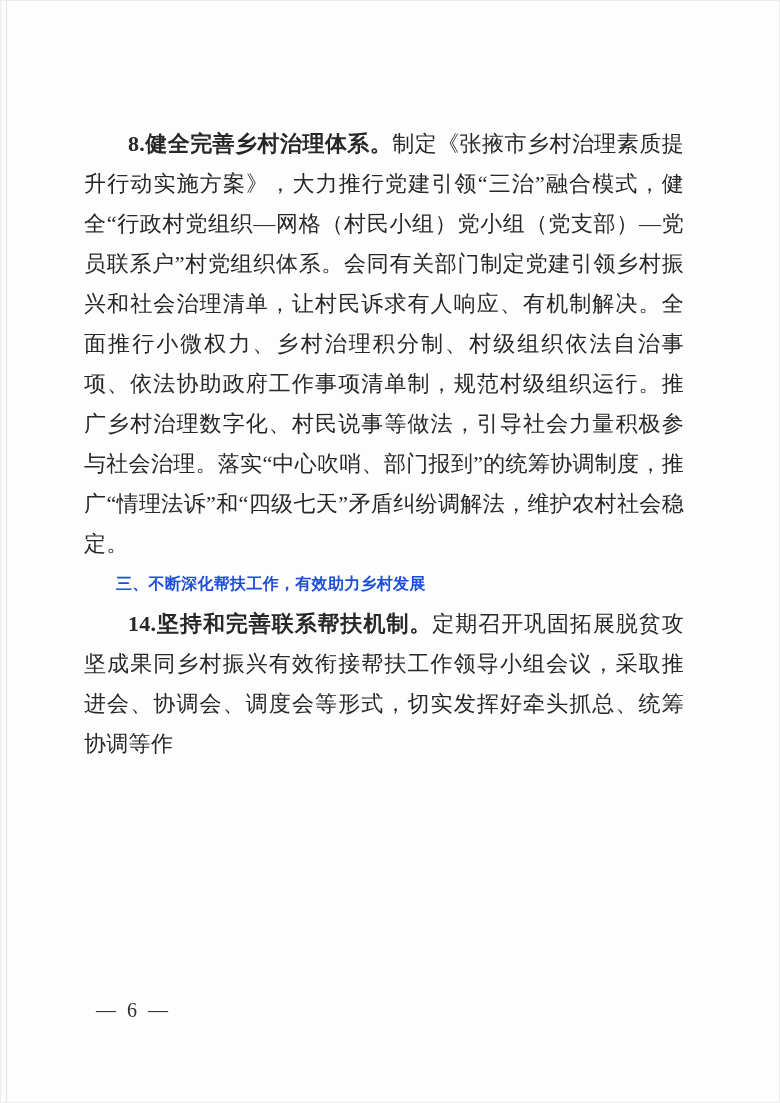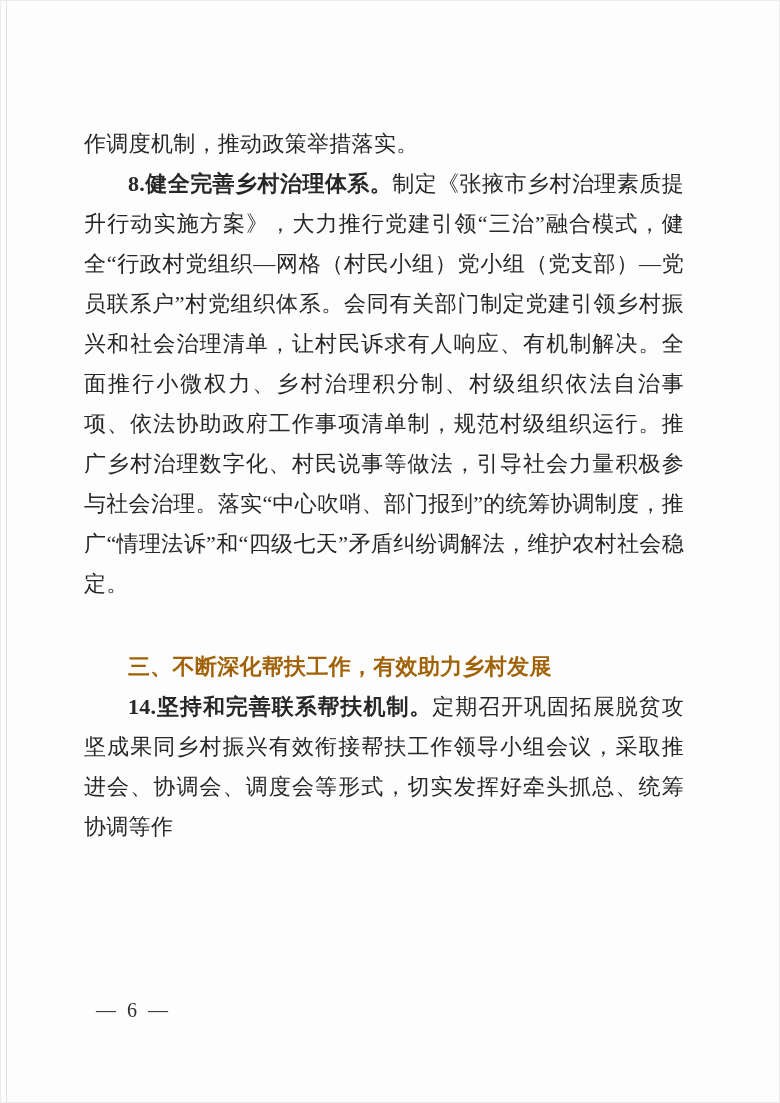--- a/index.html
+++ b/index.html
@@ -25,27 +25,26 @@
     font-size: 22px;
     line-height: 40px;
     text-align: justify;
     letter-spacing: 0.3px;
   }
   .para.indent { text-indent: 2em; }
   .lead { font-weight: bold; }
   .section-heading {
     font-family: "Liberation Sans", "DejaVu Sans", sans-serif;
     font-weight: bold;
-    font-size: 22px;
+    font-size: 16px;
     line-height: 40px;
     text-indent: 2em;
     text-align: justify;
     letter-spacing: 0.3px;
-    color: #a16207;
-    margin-top: 43px;
+    color: #1d4ed8;
   }
   .page-number {
     position: absolute;
     left: 96px;
     top: 997px;
     font-size: 20px;
     line-height: 26px;
     letter-spacing: 3px;
     color: #2e2e2e;
     white-space: pre;
@@ -61,21 +60,20 @@
   }
 </style>
 </head>
 <body>
 
 <div class="page">
   <div class="scan-edge"></div>
 
   <div class="content">
 
-    <p class="para">作调度机制，推动政策举措落实。</p>
 
     <p class="para indent"><span class="lead">8.健全完善乡村治理体系。</span><span>制定《张掖市乡村治理素质提升行动实施方案》，大力推行党建引领“三治”融合模式，健全“行政村党组织—网格（村民小组）党小组（党支部）—党员联系户”村党组织体系。会同有关部门制定党建引领乡村振兴和社会治理清单，让村民诉求有人响应、有机制解决。全面推行小微权力、乡村治理积分制、村级组织依法自治事项、依法协助政府工作事项清单制，规范村级组织运行。推广乡村治理数字化、村民说事等做法，引导社会力量积极参与社会治理。落实“中心吹哨、部门报到”的统筹协调制度，推广“情理法诉”和“四级七天”矛盾纠纷调解法，维护农村社会稳定。</span></p>
 
 
     <h3 class="section-heading">三、不断深化帮扶工作，有效助力乡村发展</h3>
 
     <p class="para indent"><span class="lead">14.坚持和完善联系帮扶机制。</span><span>定期召开巩固拓展脱贫攻坚成果同乡村振兴有效衔接帮扶工作领导小组会议，采取推进会、协调会、调度会等形式，切实发挥好牵头抓总、统筹协调等作</span></p>
 
   </div>
 

